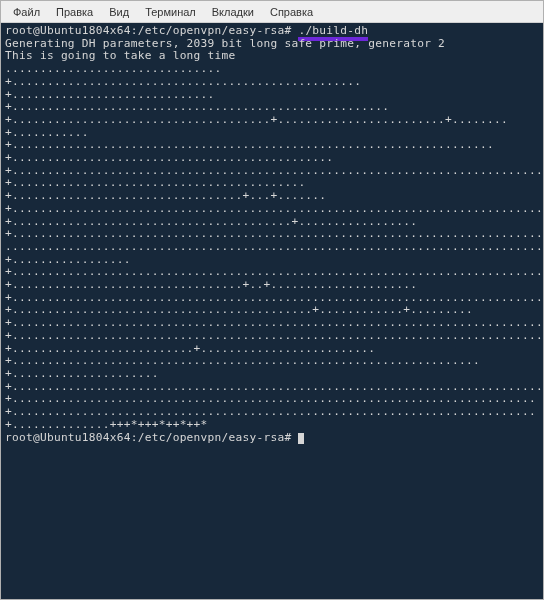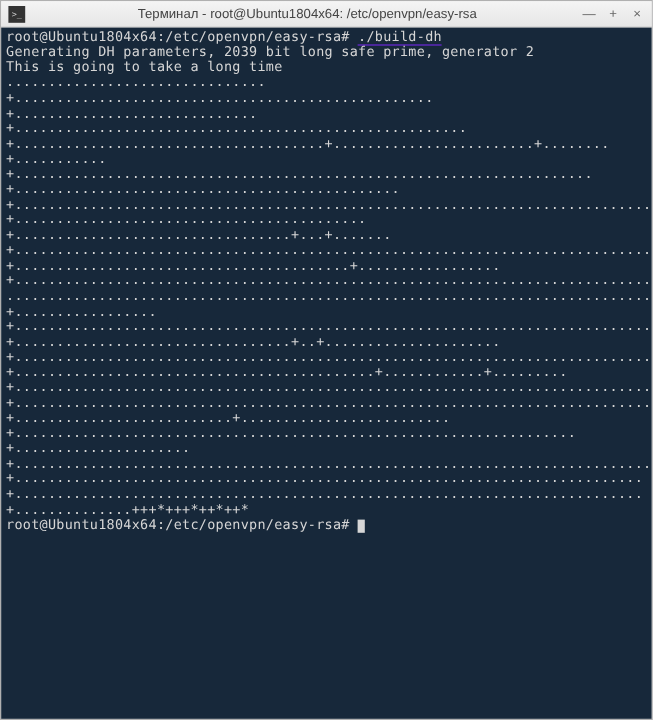--- a/index.html
+++ b/index.html
@@ -66,50 +66,49 @@
   color: #d6d6d6;
   font-family: "DejaVu Sans Mono", "Courier New", monospace;
   font-size: 11.2px;
   line-height: 12.7px;
   padding: 2px 4px;
   overflow: hidden;
   white-space: pre;
   letter-spacing: 0.25px;
 }
 .underline {
-  border-bottom: 1px solid #6d28d9;
+  border-bottom: 4px solid #6d28d9;
   padding-bottom: 0px;
   margin-top: 28px;
 }
 .cursor {
   display: inline-block;
   width: 6px; height: 11px;
   background: #d6d6d6;
   vertical-align: text-bottom;
 }
 .progress-block {
   word-break: break-all;
   white-space: pre-wrap;
 }
 </style>
 </head>
 <body>
 
 <div class="window">
 
-  <div class="titlebar">
-    <span class="titlebar-icon"></span>
-    <span class="titlebar-title">Терминал - root@Ubuntu1804x64: /etc/openvpn/easy-rsa</span>
-    <div class="window-controls">
-      <span class="window-btn">—</span>
-      <span class="window-btn">+</span>
-      <span class="window-btn">×</span>
-    </div>
+
+  <div class="menubar">
+    <span class="menu-item">Файл</span>
+    <span class="menu-item">Правка</span>
+    <span class="menu-item">Вид</span>
+    <span class="menu-item">Терминал</span>
+    <span class="menu-item">Вкладки</span>
+    <span class="menu-item">Справка</span>
   </div>
-
 
   <div class="terminal"><span>root@Ubuntu1804x64:/etc/openvpn/easy-rsa# </span><span class="underline">./build-dh</span>
 <span>Generating DH parameters, 2039 bit long safe prime, generator 2</span>
 <span>This is going to take a long time</span>
 <span class="progress-block">...............................+..................................................+.............................+......................................................+.....................................+........................+........+...........+.....................................................................+..............................................+...........................................................................................................................................................................................................+..........................................+.................................+...+.......+................................................................................................................................................................+........................................+.................+..........................................................................................................................................., ...........................................................................................................................+.................+.................................................................................................+.................................+..+.....................+.........................................................................................+...........................................+............+.........+....................................................................................+.........................................................................................................................................................+..........................+.........................+...................................................................+.....................+.................................................................................................................................................+...........................................................................+...........................................................................+..............+++*+++*++*++*</span>
 <span>root@Ubuntu1804x64:/etc/openvpn/easy-rsa# </span><span class="cursor"></span></div>
 
 </div>
 
 </body></html>

